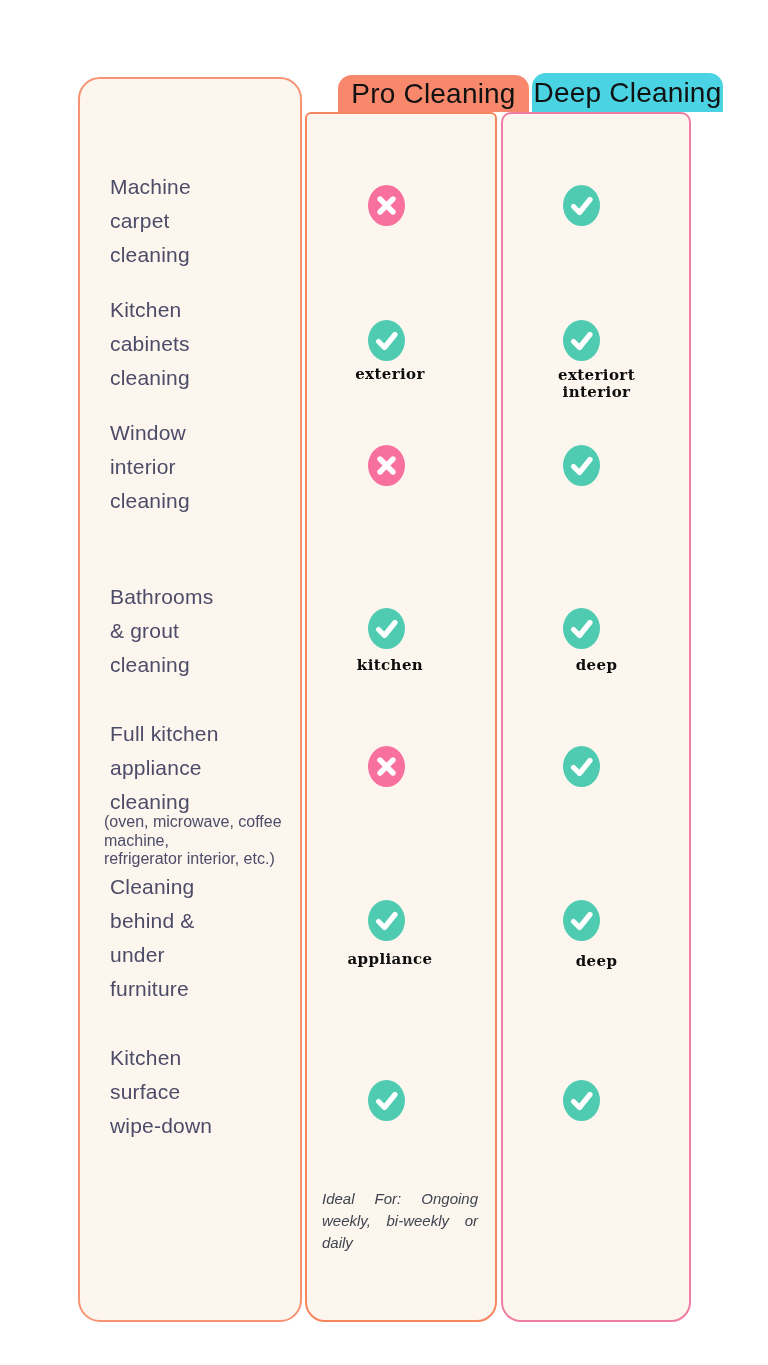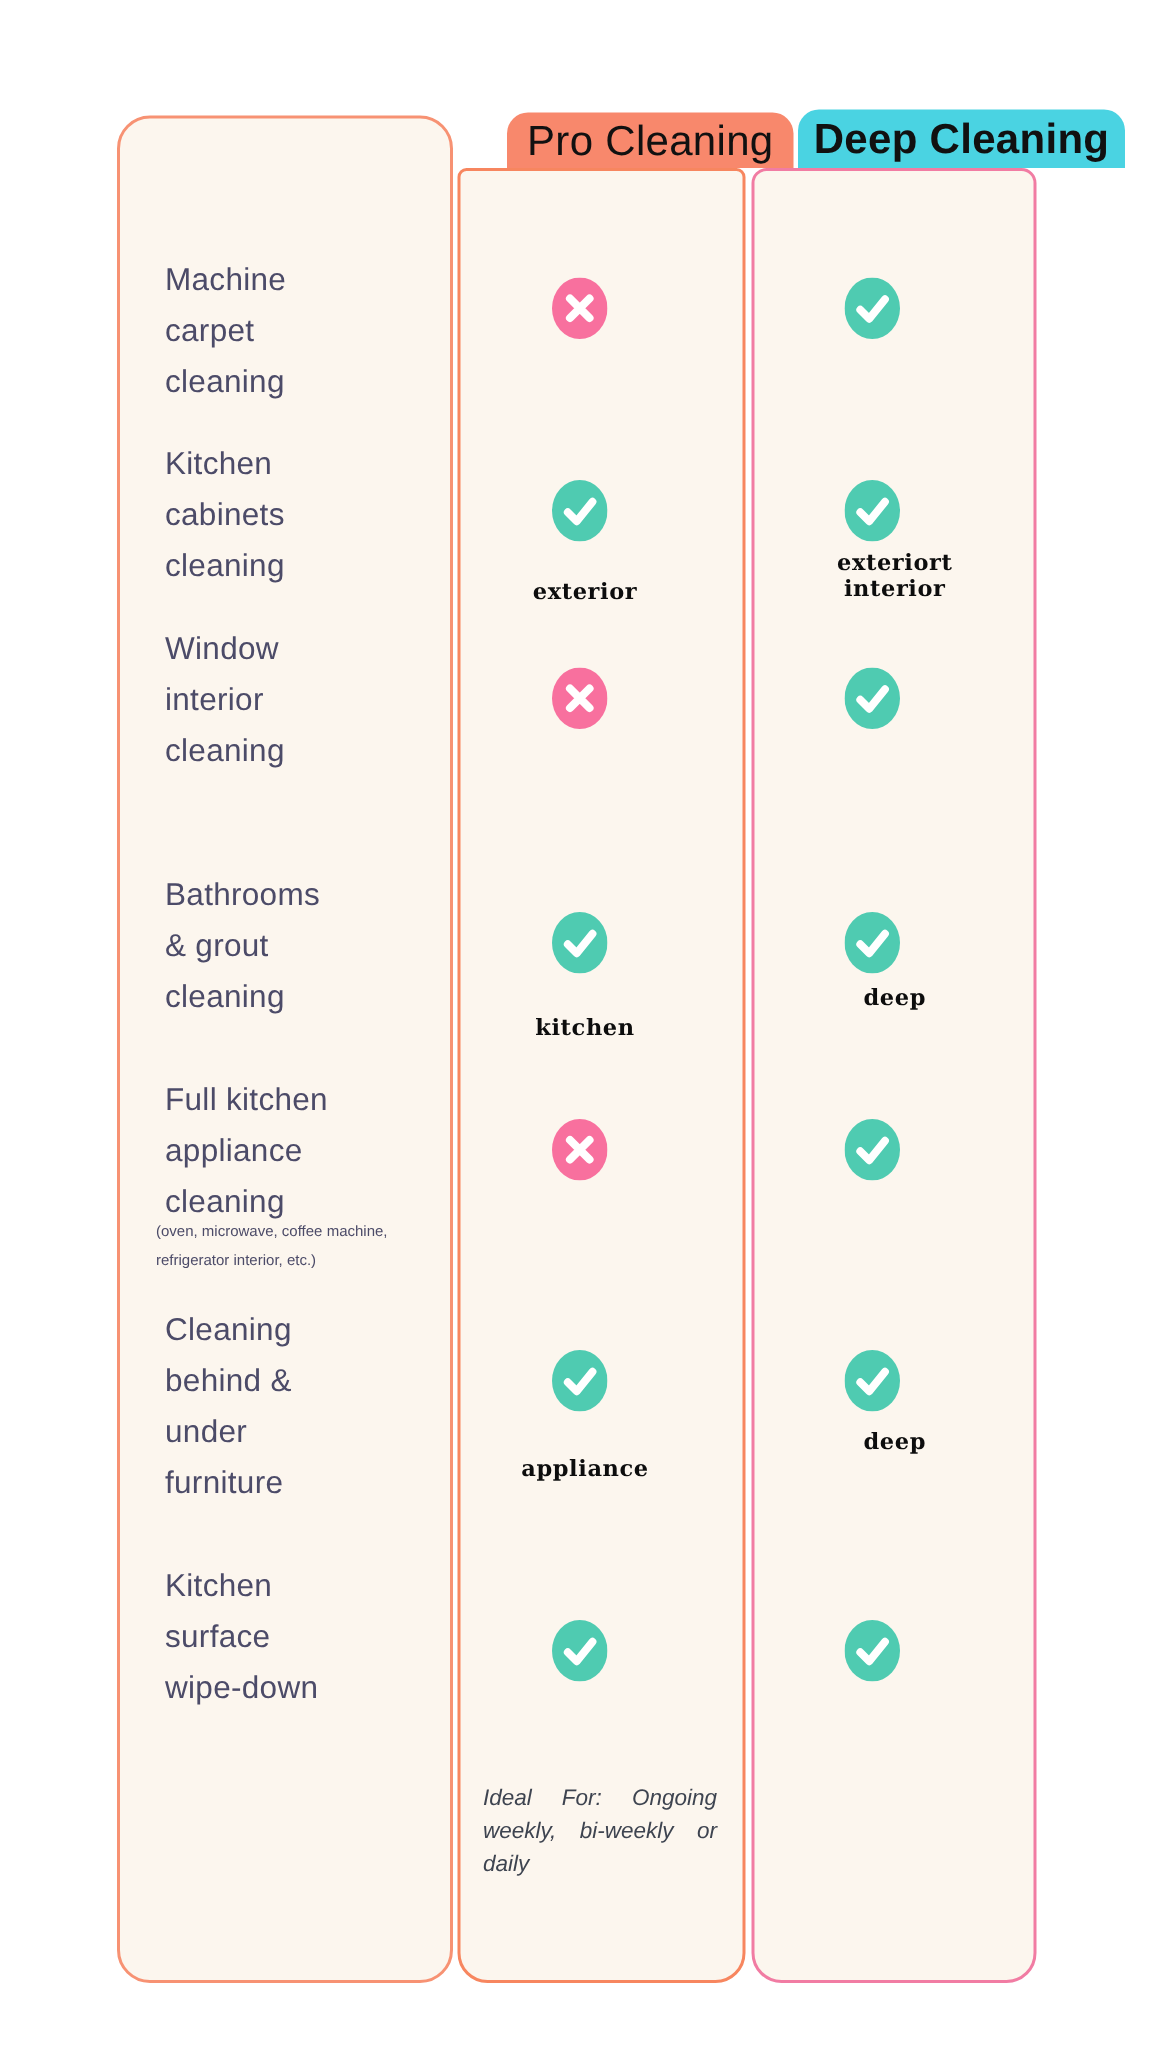--- a/index.html
+++ b/index.html
@@ -22,40 +22,40 @@
     left:501px;top:112px;width:190px;height:1210px;
     border:2px solid #F17CA3;border-radius:10px 10px 20px 20px;
   }
   .tab{
     position:absolute;top:75px;height:37px;display:flex;
     align-items:center;justify-content:center;
     border-radius:14px 14px 0 0;
     font-size:28px;font-weight:500;color:#111111;letter-spacing:0.2px;margin-left:32px;
   }
   .pro-tab{left:306px;width:191px;background:#F8886C;}
-  .deep-tab{left:500px;width:218px;background:#4AD3E2;top:73px;height:39px;font-weight:bold;}
+  .deep-tab{left:500px;width:191px;background:#4AD3E2;top:73px;height:39px;}
   .row-label{
     position:absolute;left:110px;width:186px;
     font-size:21px;line-height:34px;color:#4C4B68;
     white-space:pre-line;letter-spacing:0.2px;
   }
   .sub-label{
     position:absolute;left:104px;width:188px;
-    font-size:10px;line-height:18.5px;color:#4C4B68;
+    font-size:16px;line-height:18.5px;color:#4C4B68;
     white-space:pre-line;
   }
   .cell-icon{position:absolute;width:37px;height:41px;}
   .cell-icon svg{display:block;width:37px;height:41px;}
   .note{
     position:absolute;text-align:center;
     font-family:"DejaVu Serif", serif;font-weight:bold;
     font-size:15px;line-height:17px;color:#0d0d0d;
     white-space:pre-line;letter-spacing:0.4px;
   }
-  .note-pro{left:320px;width:140px;margin-top:20px;}
+  .note-pro{left:320px;width:140px;}
   .note-deep{left:529px;width:135px;}
   .footer-text{
     position:absolute;font-style:italic;color:#3E4450;
     text-align:justify;text-justify:inter-word;
   }
   .footer-pro{left:322px;top:1188px;width:156px;font-size:15px;line-height:22px;}
   .footer-deep{left:517px;top:1187px;width:162px;font-size:15px;line-height:20.5px;}
 </style>
 </head>
 <body>

